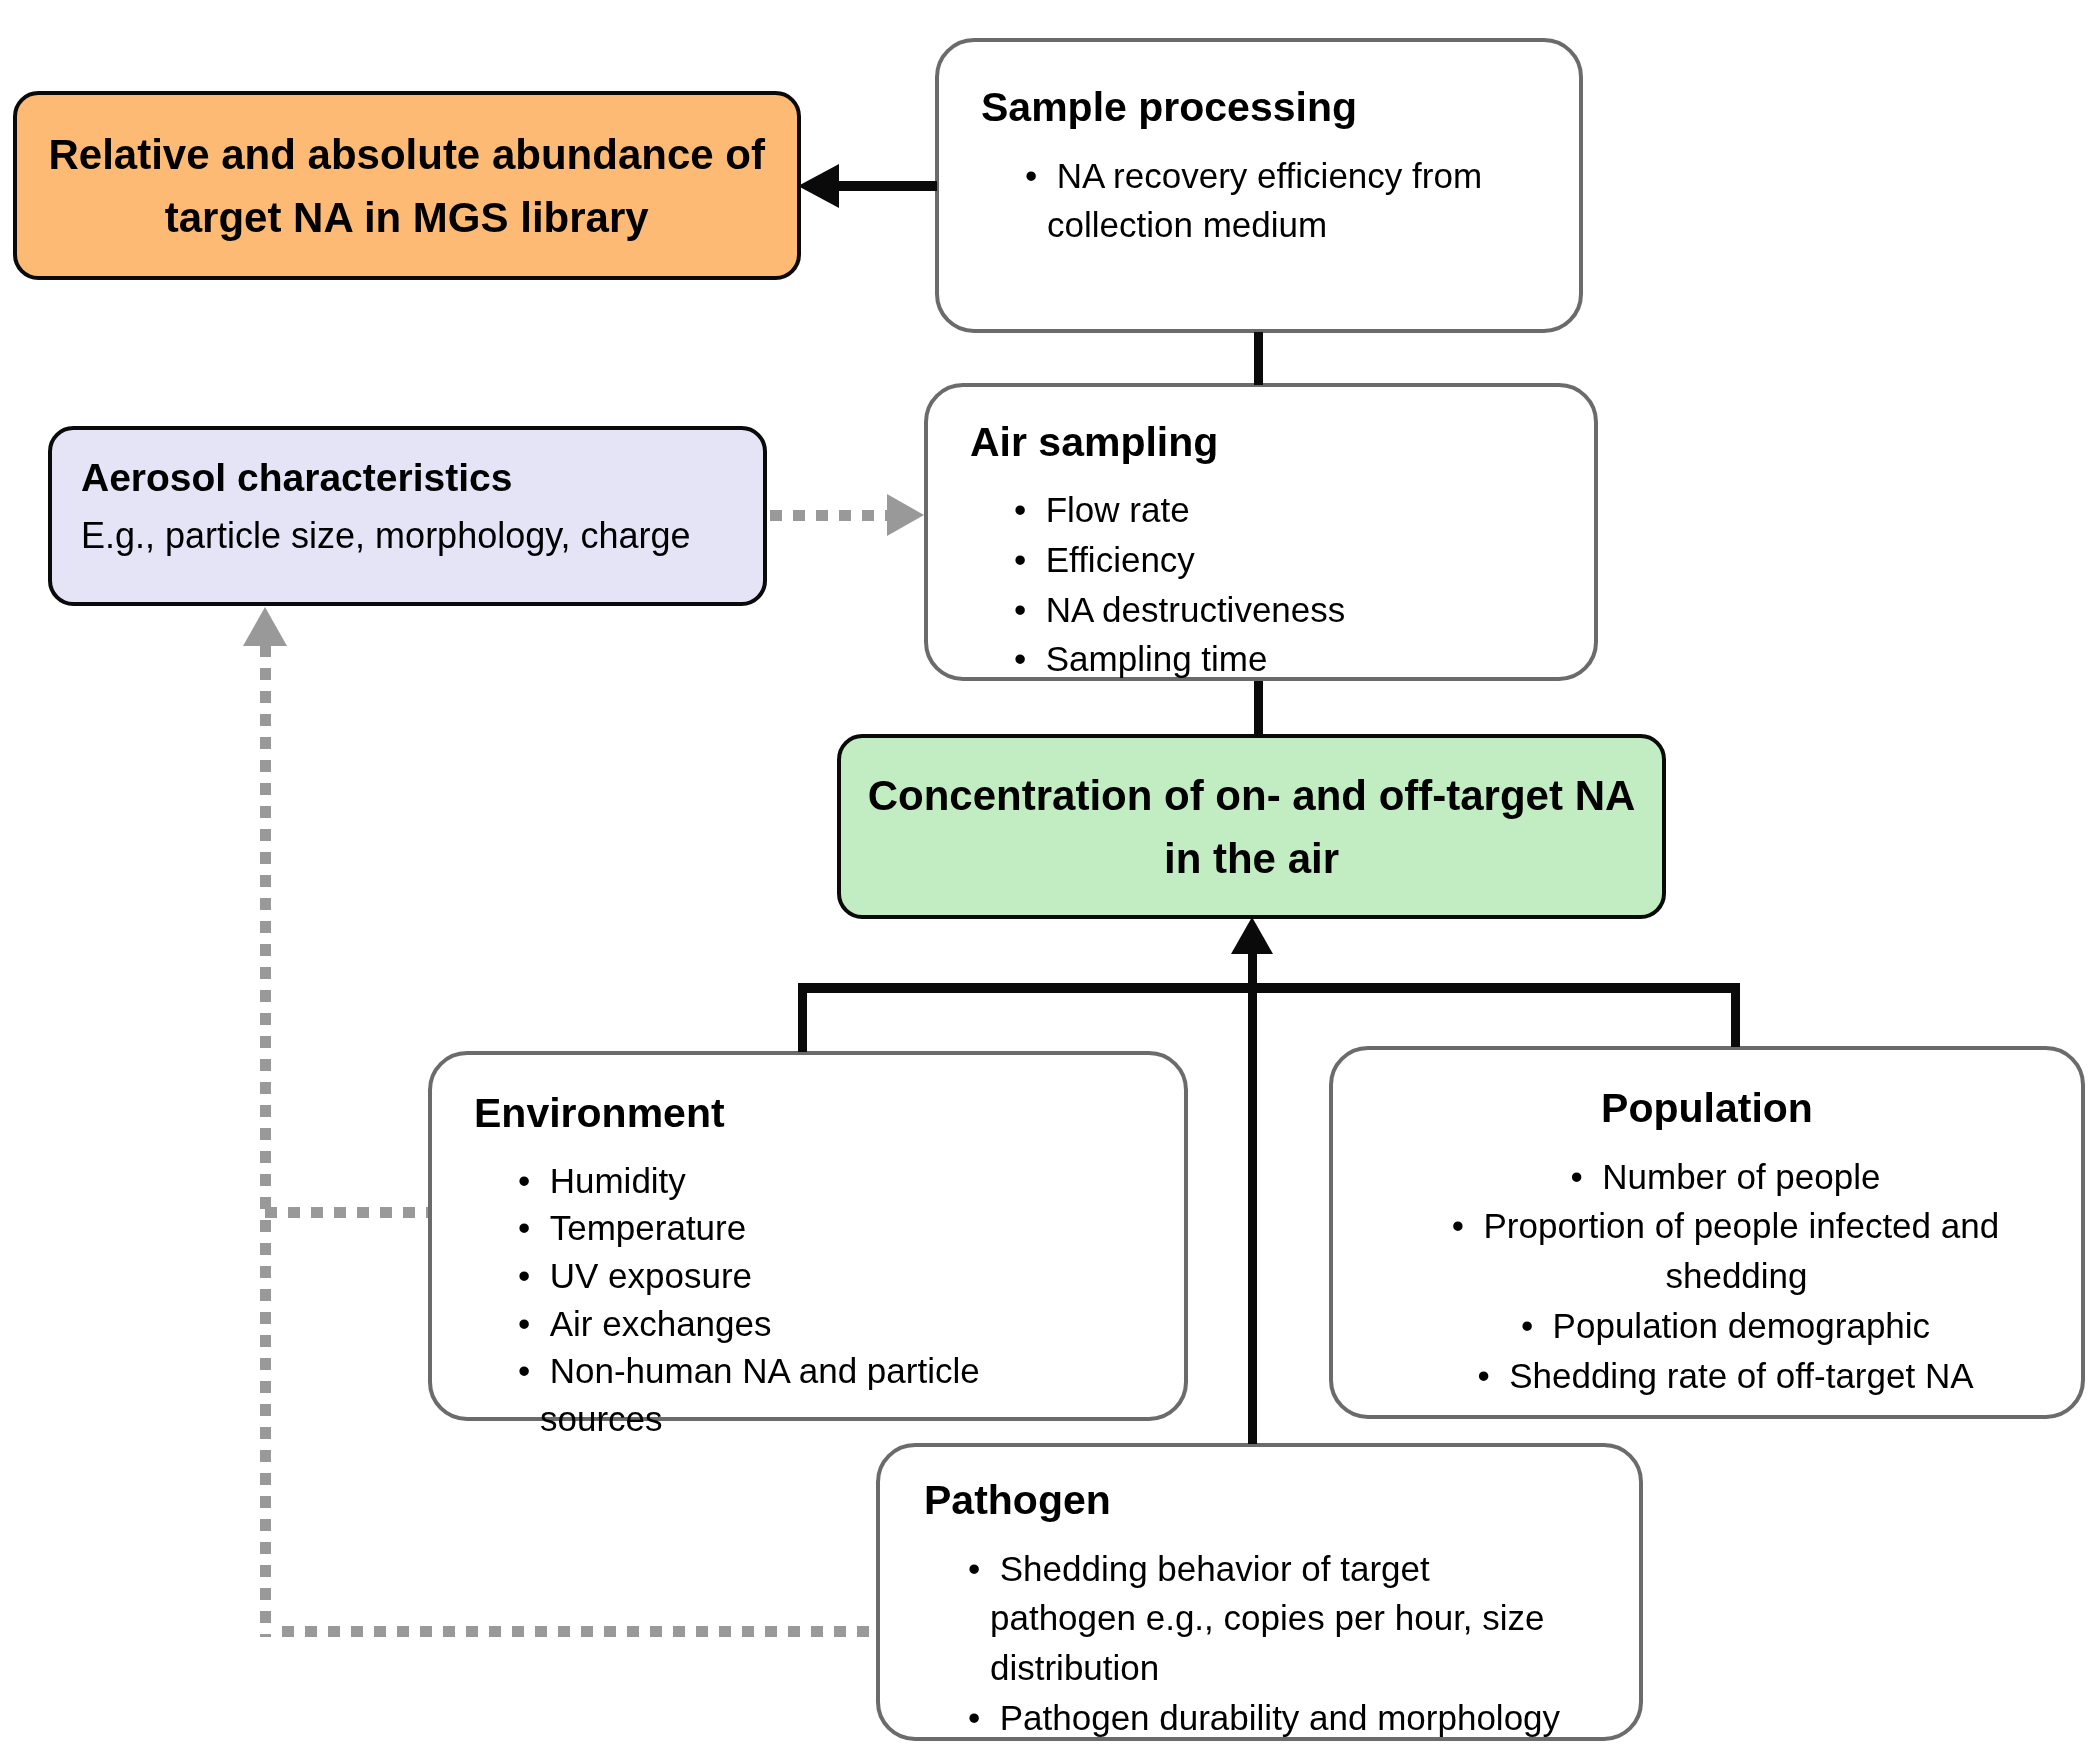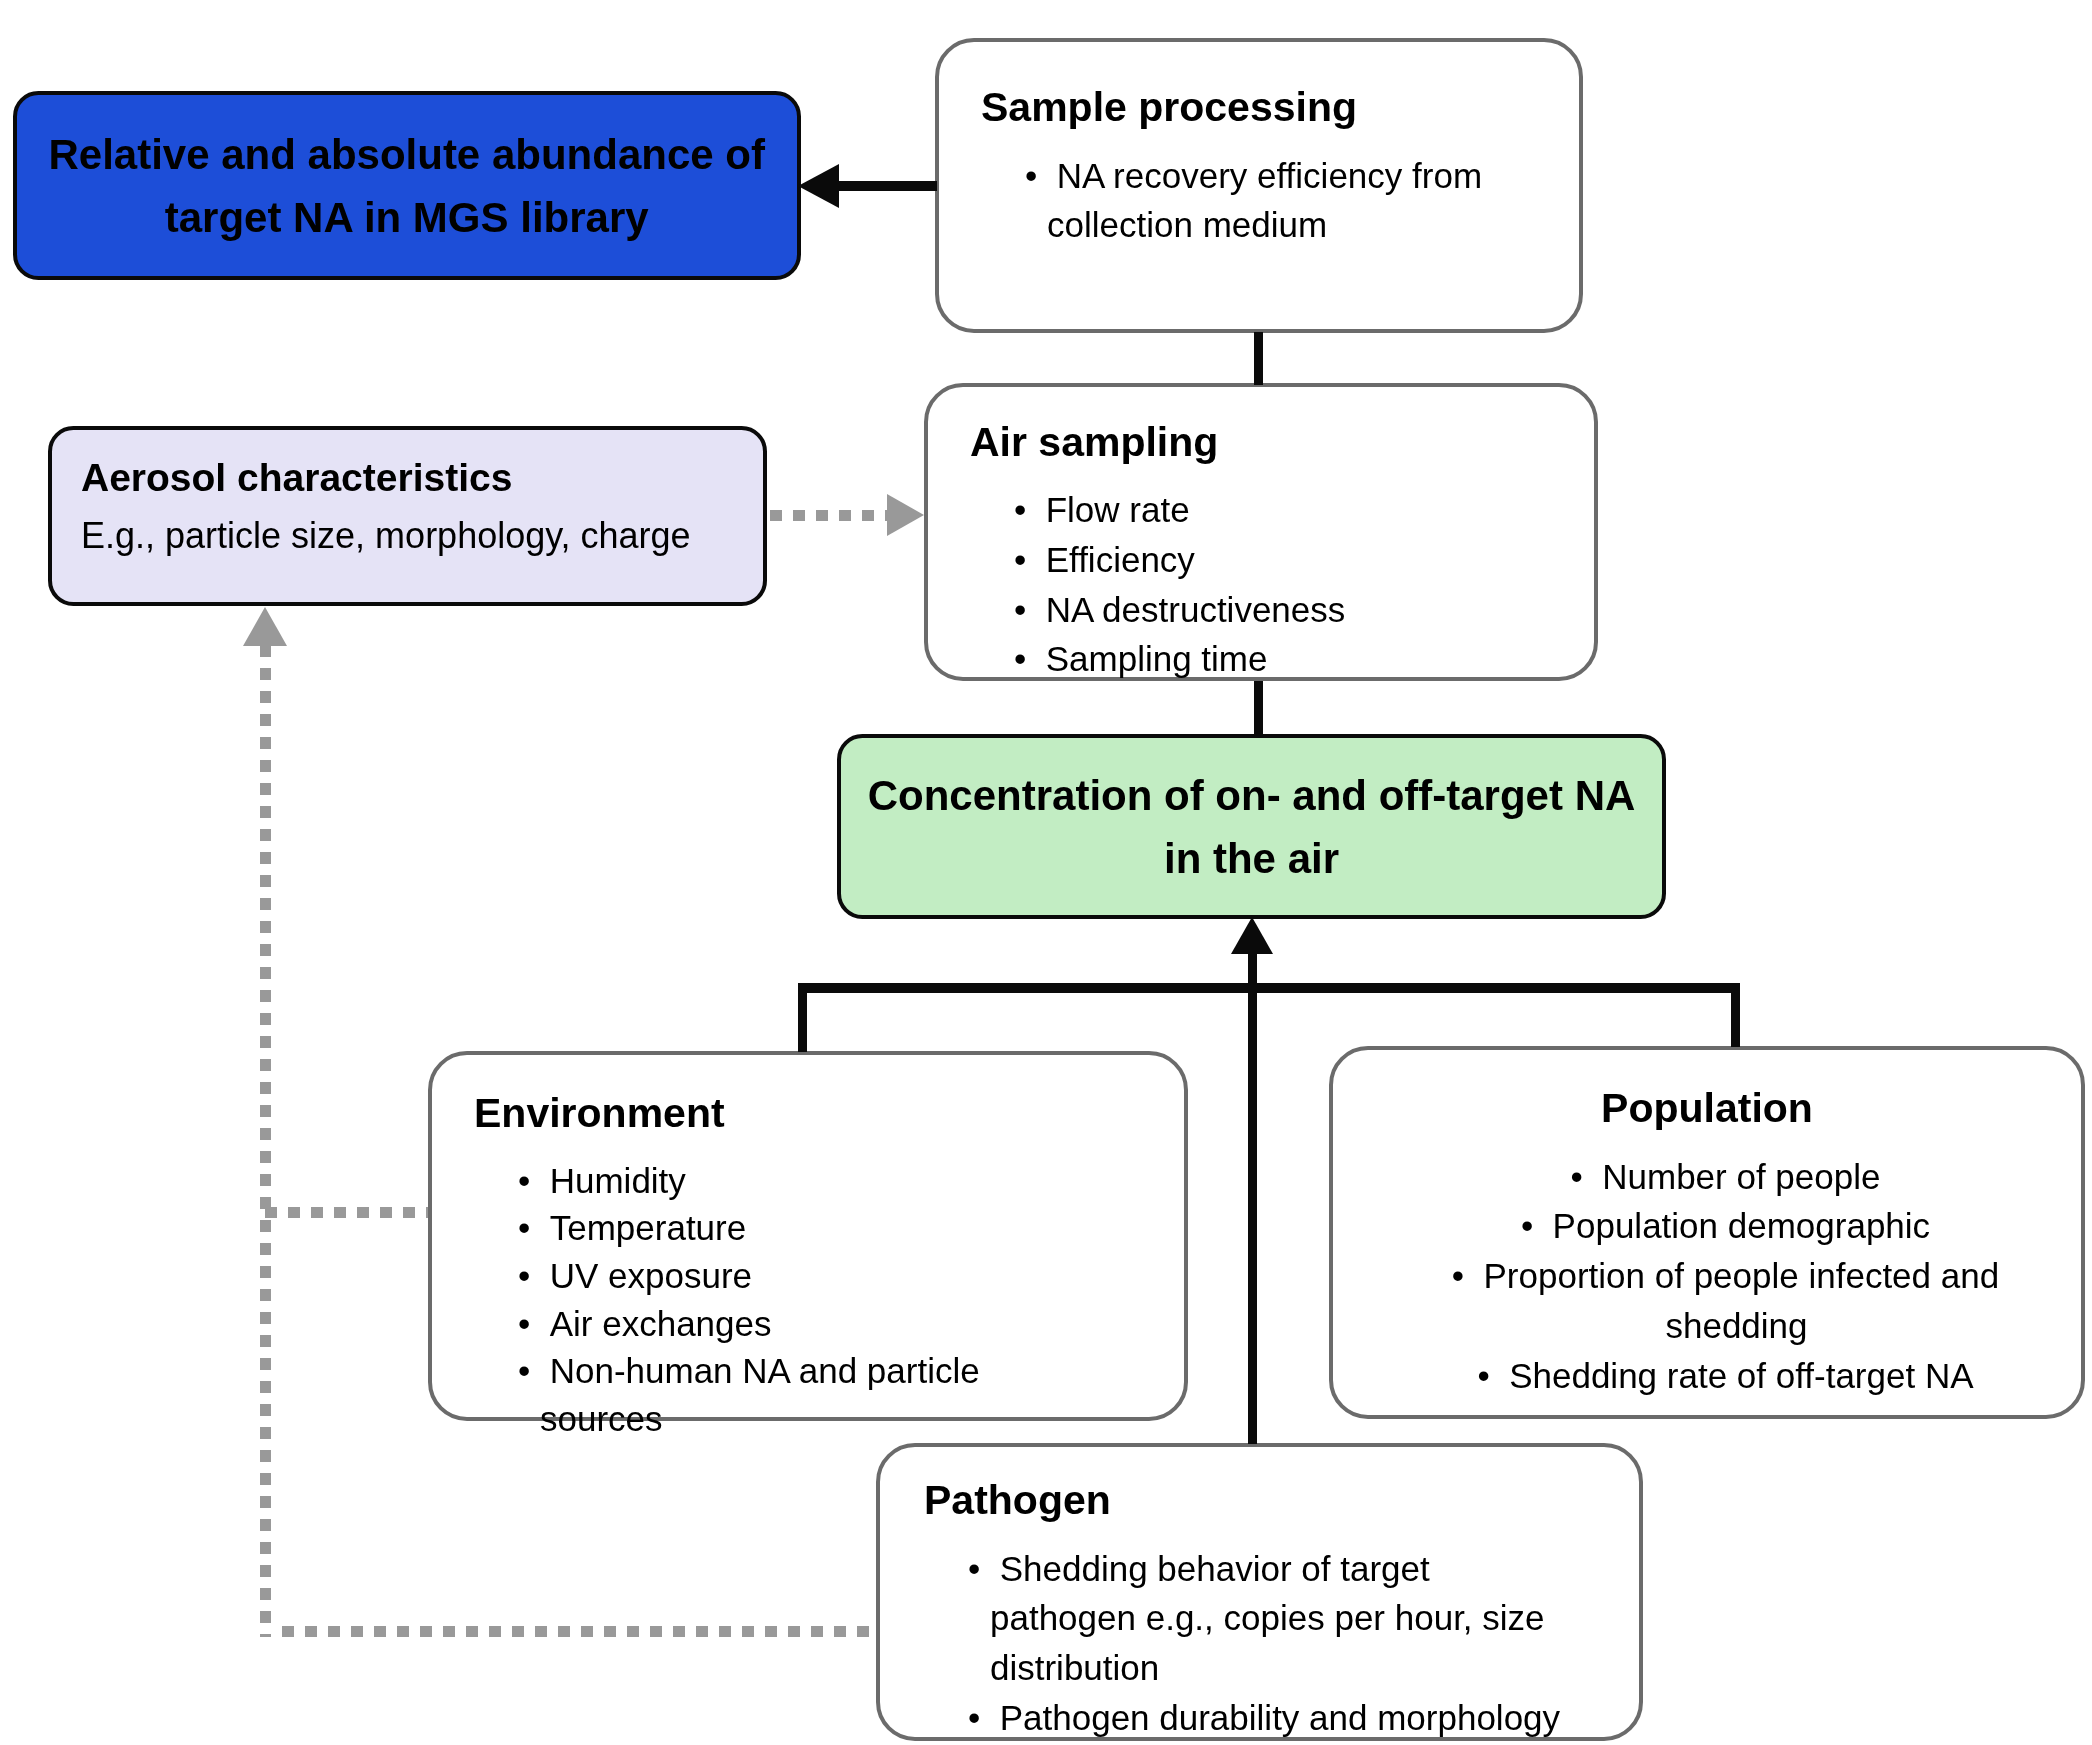--- a/index.html
+++ b/index.html
@@ -11,21 +11,21 @@
   .box-title{font-weight:bold;font-size:41px;line-height:1.2;}
   .bullets{list-style:none;margin:18.6px 0 0 0;padding:0 0 0 44px;font-size:35px;line-height:1.42;}
   .bullets li{padding-left:22px;text-indent:-22px;}
   .bullets li::before{content:"\2022\00a0\00a0";}
   #box-environment .bullets{line-height:1.36;}
   #box-sample .bullets li{max-width:509px;}
   #box-population .bullets li{max-width:593px;}
   #box-environment .bullets li{max-width:542px;}
   #box-pathogen .bullets li{max-width:585px;}
   
-  #box-mgs{left:12.7px;top:91px;width:788px;height:189px;background:#1d4ed8;}
+  #box-mgs{left:12.7px;top:91px;width:788px;height:189px;background:#fdba74;}
   #box-aerosol{left:48px;top:426px;width:719px;height:180px;background:#e5e3f6;padding:25.4px 29px;}
   #box-aerosol .box-title{font-size:39px;margin-bottom:12px;}
   #box-aerosol .subtitle{font-size:36px;line-height:1.2;}
   #box-concentration{left:837px;top:734px;width:829px;height:185px;background:#c2edc3;padding:0 10.2px;}
   
   #box-sample{left:935px;top:38px;width:648px;height:295px;padding:41px 42px;}
   #box-air{left:924px;top:383px;width:674px;height:298px;padding:30.5px 42px;}
   #box-environment{left:428px;top:1051px;width:760px;height:370px;padding:34px 42px;}
   #box-population{left:1329px;top:1046px;width:756px;height:373px;padding:34px 41px;text-align:center;}
   #box-pathogen{left:876px;top:1443px;width:767px;height:298px;padding:29px 44px;}
@@ -92,22 +92,22 @@
     <li>UV exposure</li>
     <li>Air exchanges</li>
     <li>Non-human NA and particle sources</li>
   </ul>
 </div>
 
 <div class="box white-box" id="box-population">
   <div class="box-title">Population</div>
   <ul class="bullets">
     <li>Number of people</li>
+    <li>Proportion of people infected and shedding</li>
     <li>Population demographic</li>
-    <li>Proportion of people infected and shedding</li>
     <li>Shedding rate of off-target NA</li>
   </ul>
 </div>
 
 <div class="box white-box" id="box-pathogen">
   <div class="box-title">Pathogen</div>
   <ul class="bullets">
     <li>Shedding behavior of target pathogen e.g., copies per hour, size distribution</li>
     <li>Pathogen durability and morphology</li>
   </ul>

